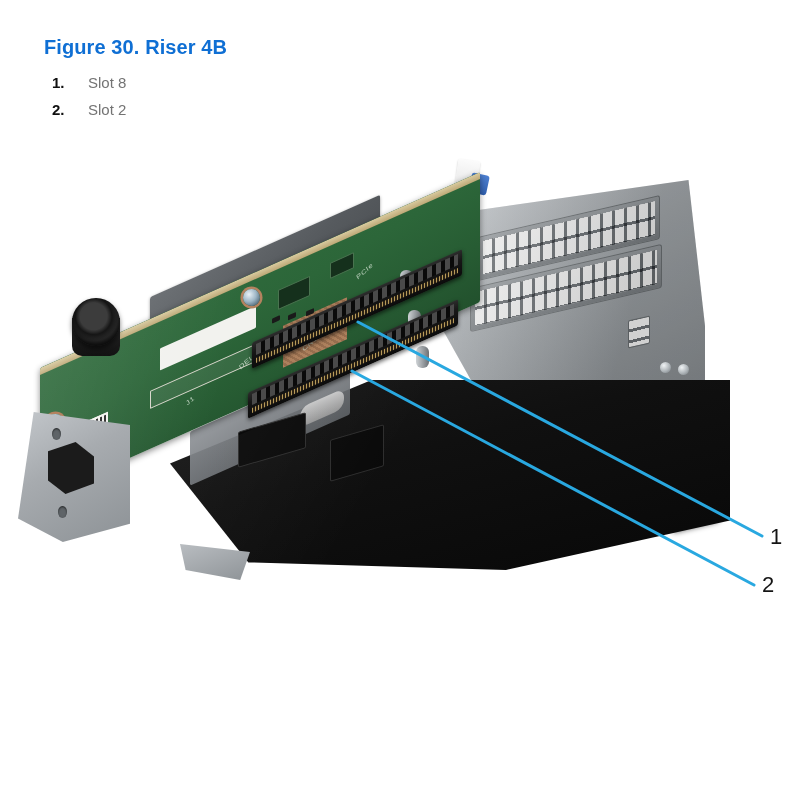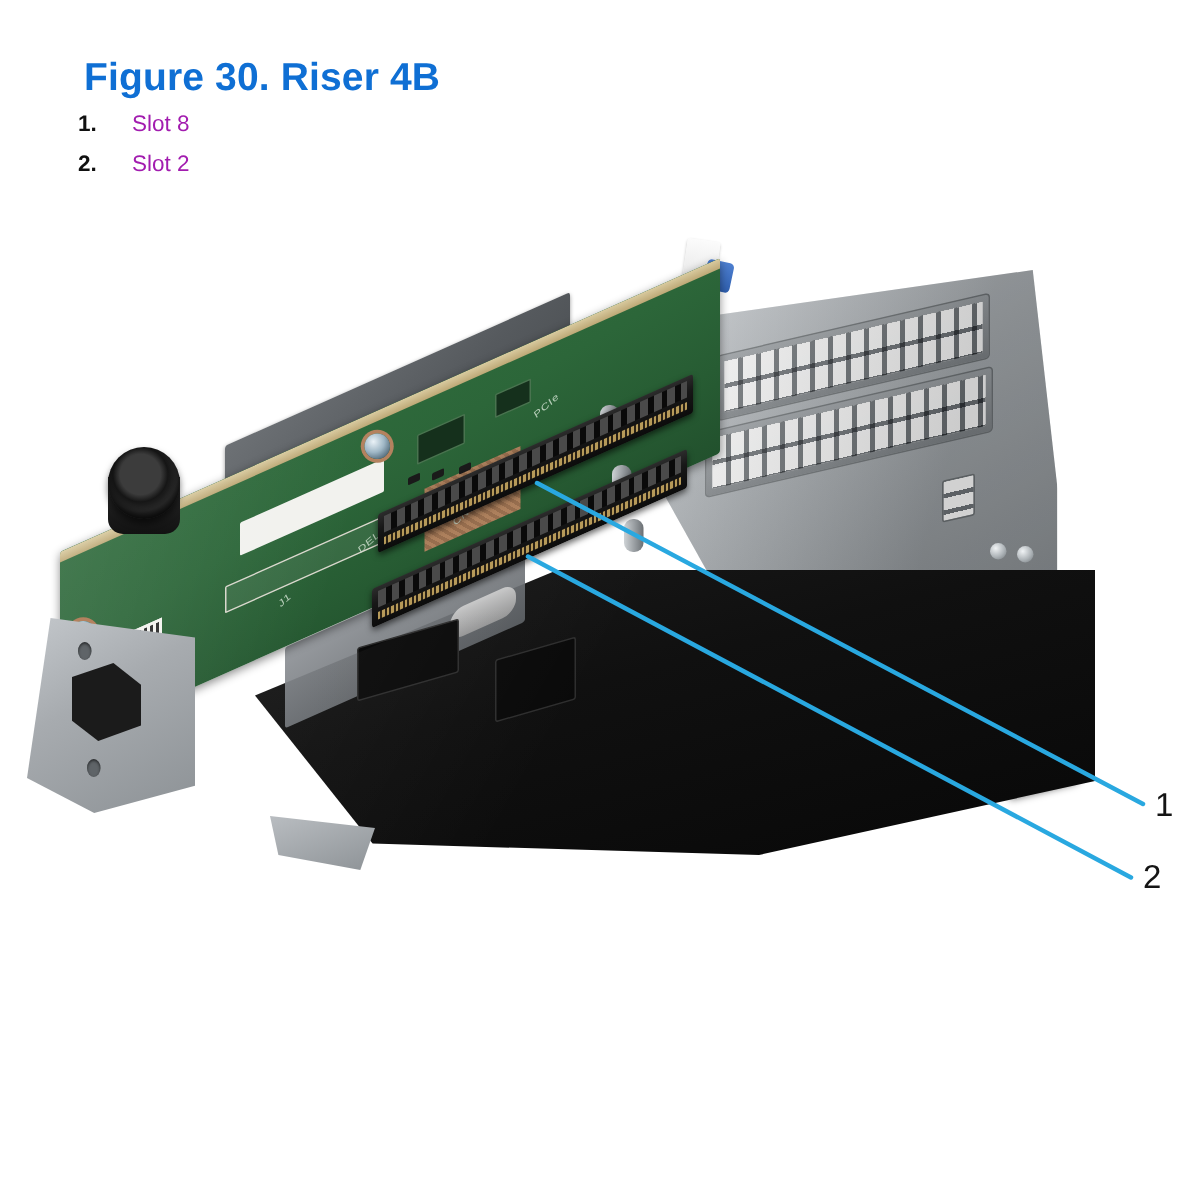--- a/index.html
+++ b/index.html
@@ -8,34 +8,34 @@
     width:800px;height:800px;
     background:#ffffff;
     font-family:"Liberation Sans", sans-serif;
     overflow:hidden;
     position:relative;
   }
   .page{position:relative;width:800px;height:800px;}
 
   
   .caption{
-    position:absolute;left:56px;top:36px;
-    font-size:26px;font-weight:bold;
+    position:absolute;left:44px;top:36px;
+    font-size:20px;font-weight:bold;
     color:#0f6fd4;letter-spacing:.1px;
     white-space:nowrap;
   }
   .legend{
     position:absolute;left:52px;top:74px;
     font-size:15px;color:#1c1c1c;
   }
   .legend-row{display:flex;align-items:baseline;height:27px;}
   .legend-num{
     width:36px;font-weight:bold;font-size:15px;color:#101010;
   }
-  .legend-label{font-size:15px;color:#a21caf;}
+  .legend-label{font-size:15px;color:#737373;}
 
   
   .photo{
     position:absolute;left:0;top:150px;width:800px;height:500px;
   }
 
   
   .rear-plate{
     position:absolute;left:150px;top:96px;width:230px;height:120px;
     background:linear-gradient(150deg,#6d7175 0%,#565a5e 45%,#43474a 100%);

